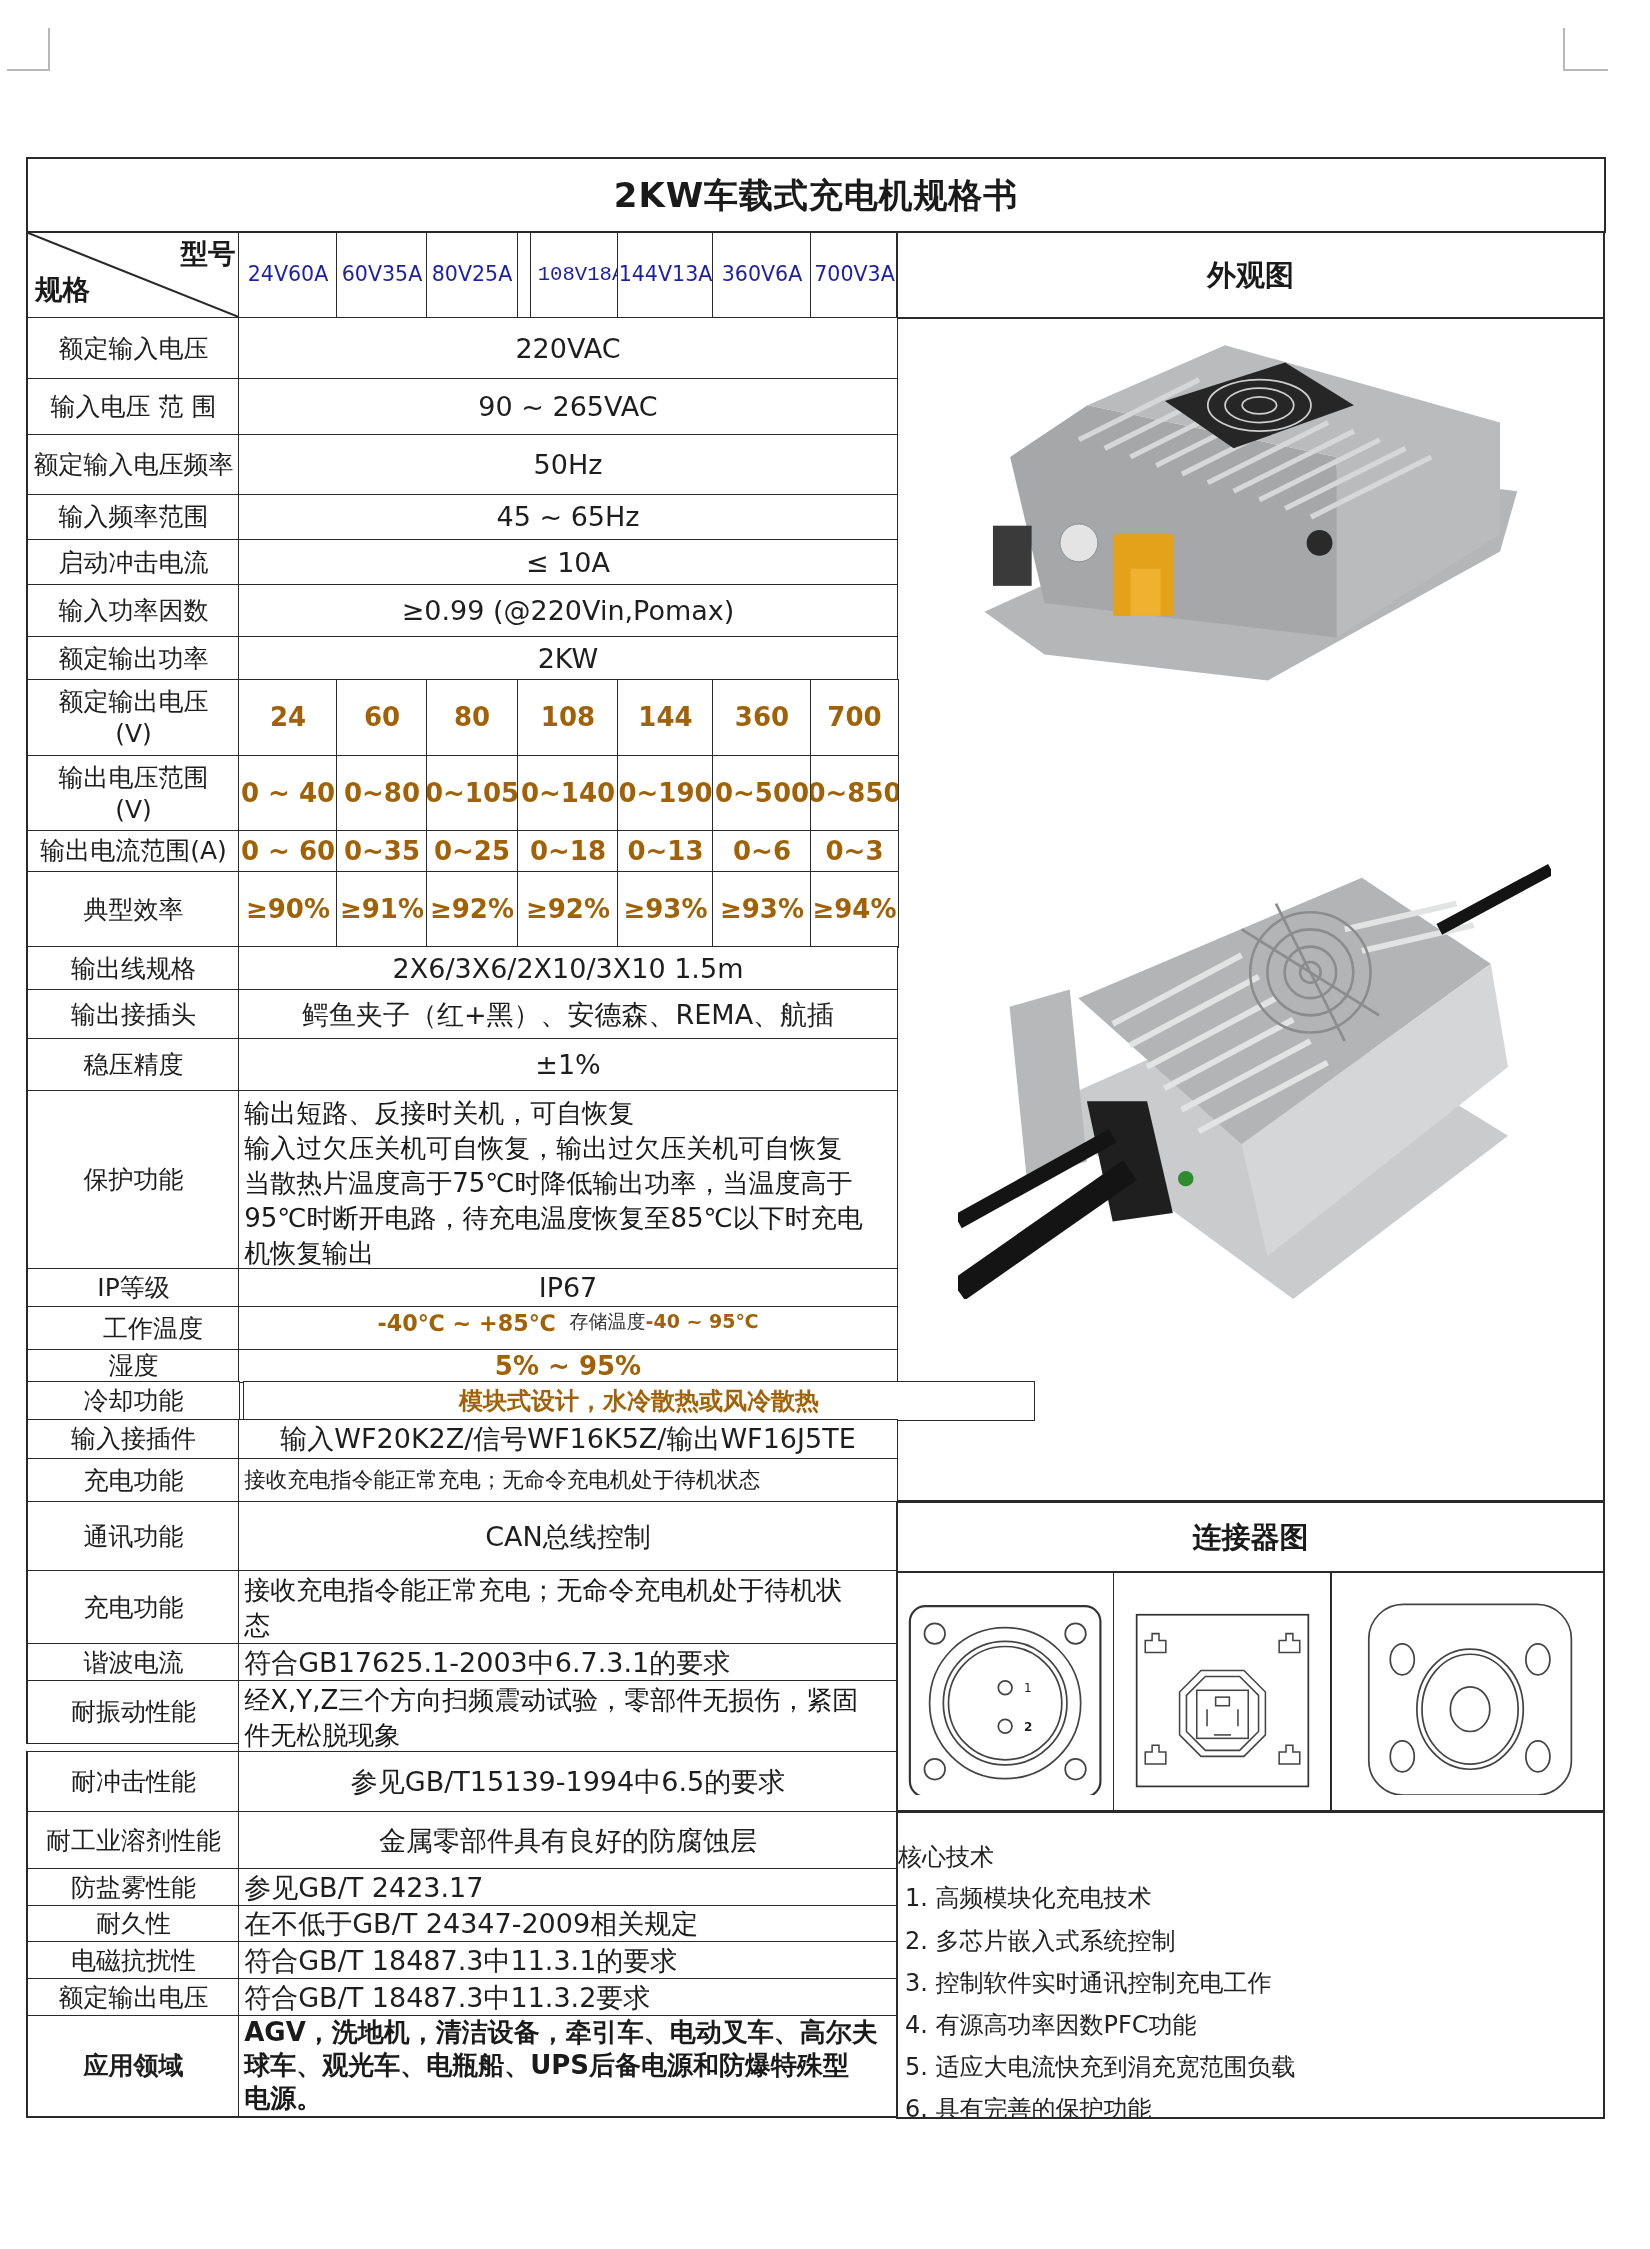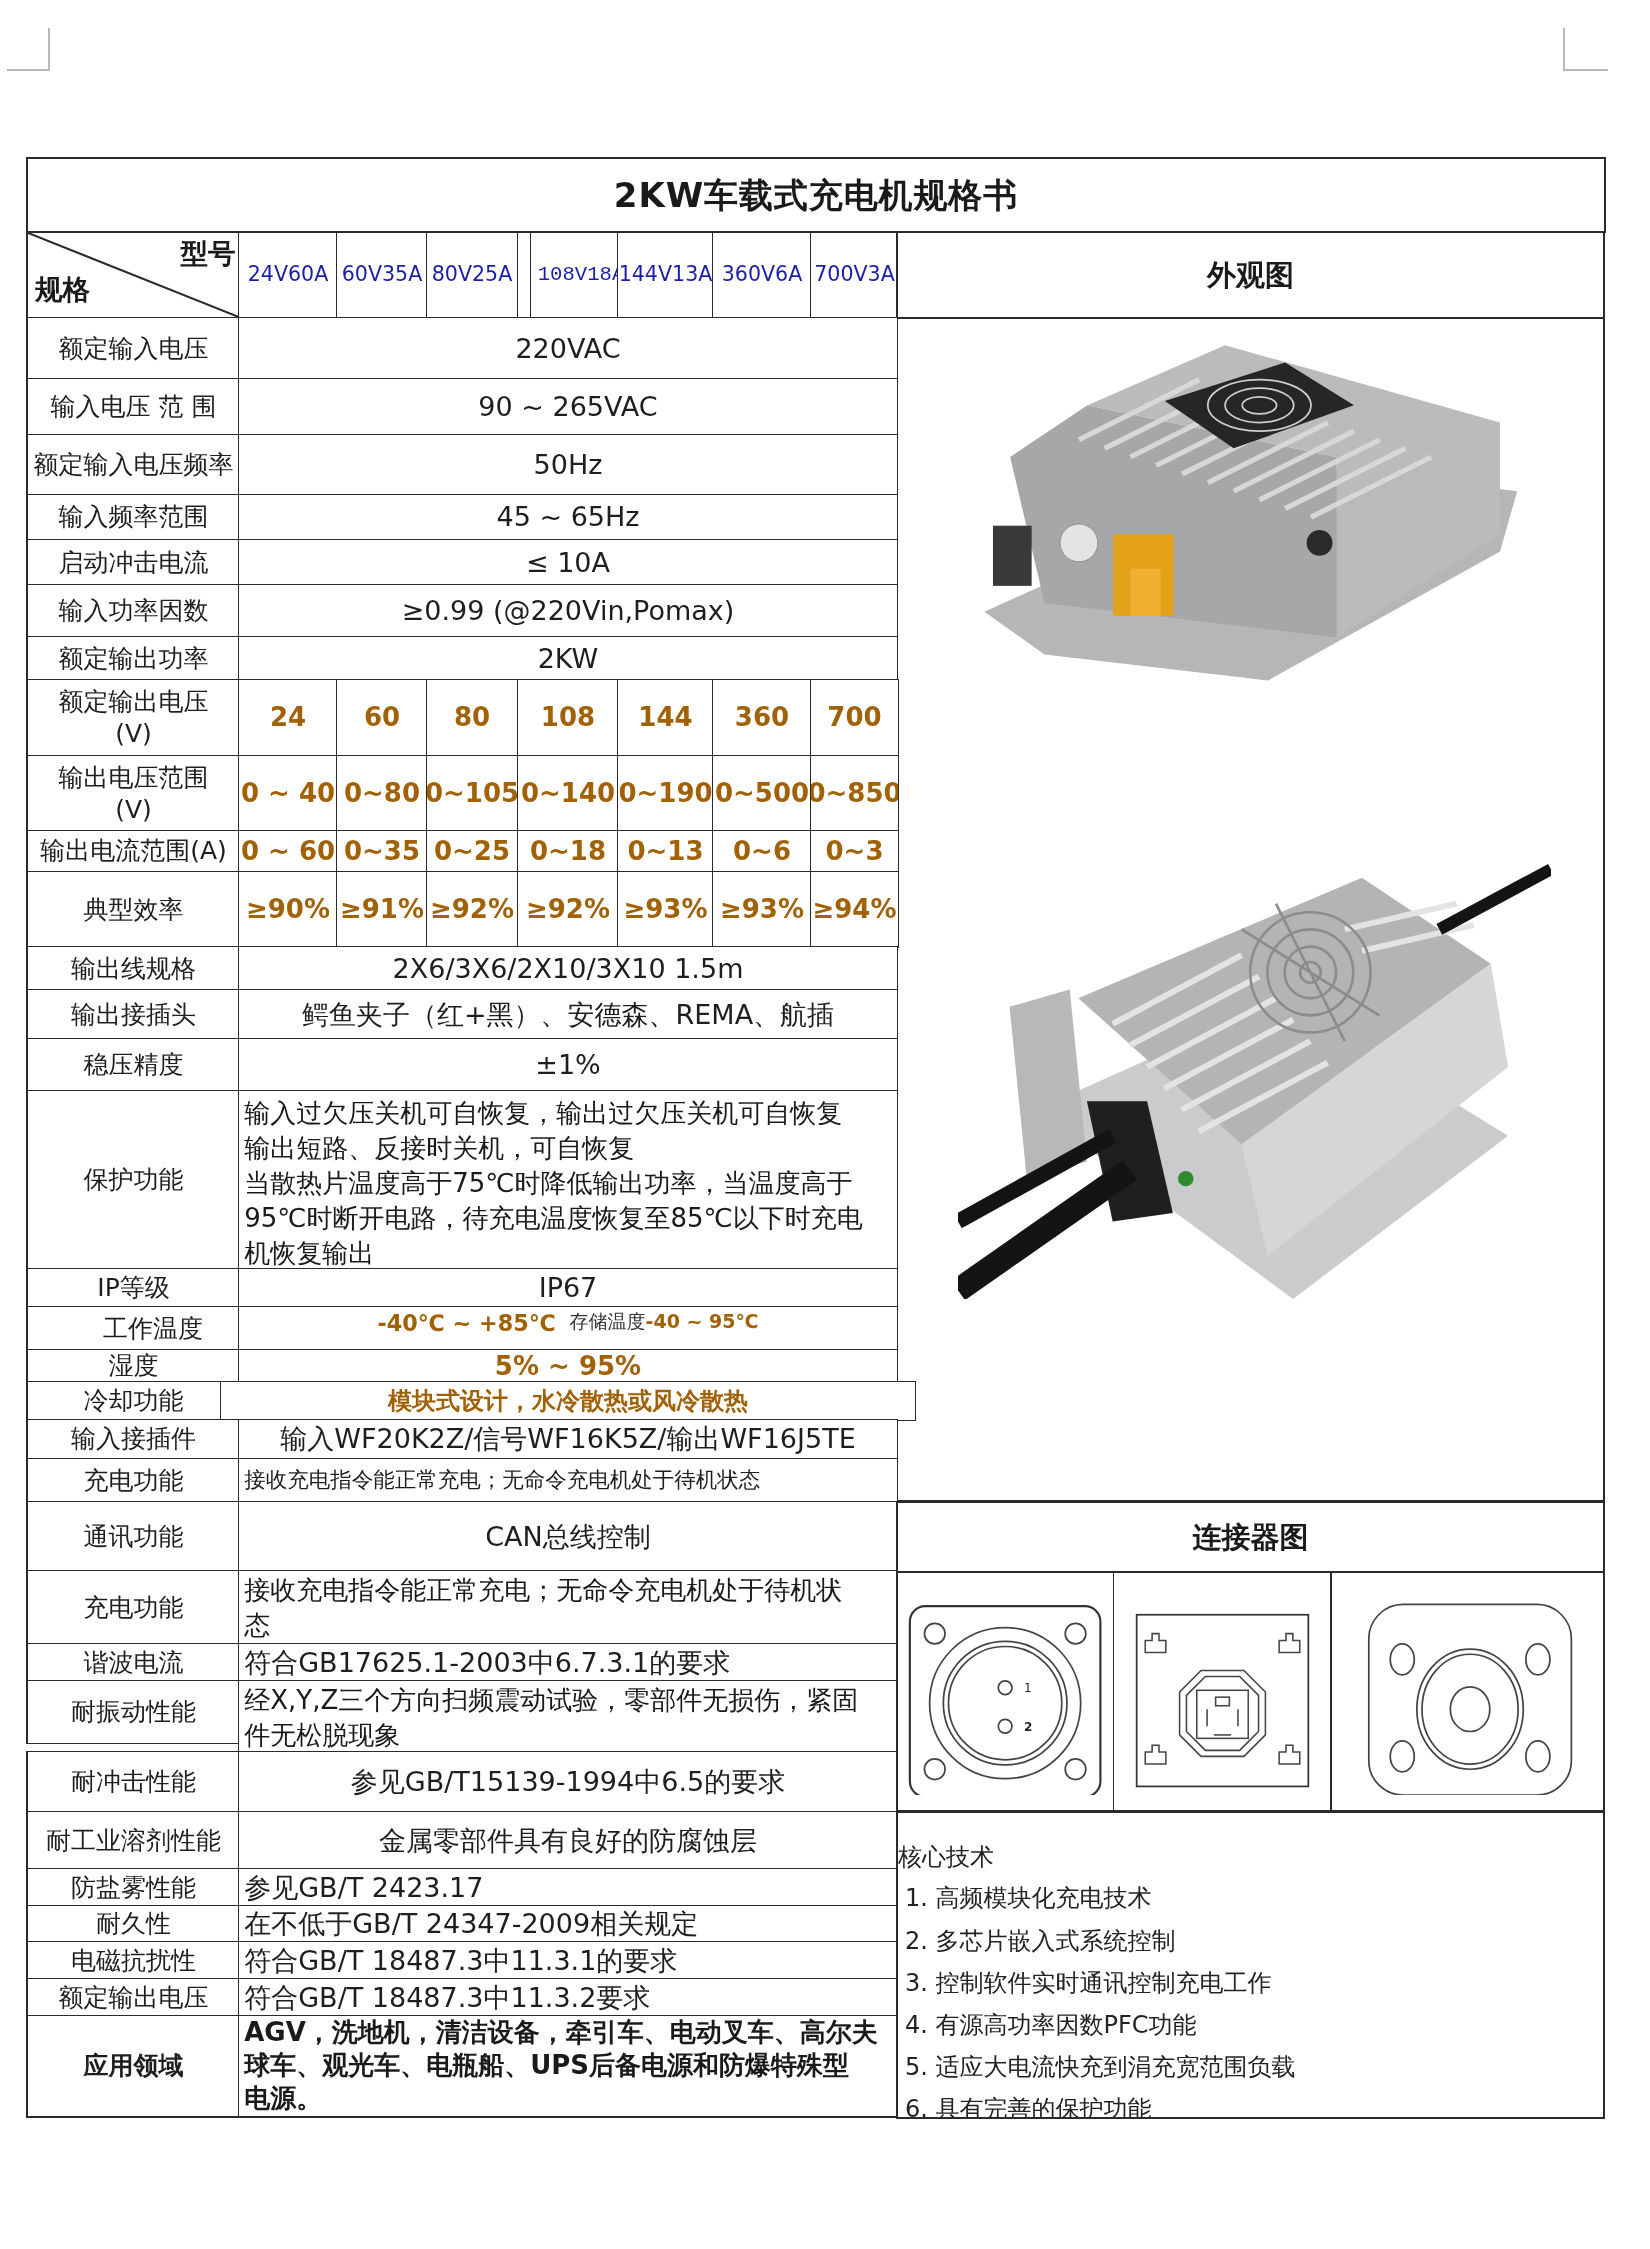--- a/index.html
+++ b/index.html
@@ -288,22 +288,22 @@
       <div class="cell lbl" style="left:26px;top:1038px;width:214px;height:53px;flex-direction:column;border-left-width:2.6px;">
         <div>稳压精度</div>
       </div>
       <div class="cell val" style="left:238px;top:1038px;width:660px;height:53px;">
         <span>±1%</span>
       </div>
       <div class="cell lbl" style="left:26px;top:1090px;width:214px;height:180px;flex-direction:column;border-left-width:2.6px;">
         <div>保护功能</div>
       </div>
       <div class="cell multi" style="left:238px;top:1090px;width:660px;height:180px;">
+        <div>输出短路、反接时关机，可自恢复</div>
         <div>输入过欠压关机可自恢复，输出过欠压关机可自恢复</div>
-        <div>输出短路、反接时关机，可自恢复</div>
         <div>当散热片温度高于75℃时降低输出功率，当温度高于</div>
         <div>95℃时断开电路，待充电温度恢复至85℃以下时充电</div>
         <div>机恢复输出</div>
       </div>
       <div class="cell lbl" style="left:26px;top:1268px;width:214px;height:40px;flex-direction:column;border-left-width:2.6px;">
         <div>IP等级</div>
       </div>
       <div class="cell val" style="left:238px;top:1268px;width:660px;height:40px;">
         <span>IP67</span>
       </div>
@@ -316,21 +316,21 @@
       </div>
       <div class="cell lbl" style="left:26px;top:1349px;width:214px;height:34px;flex-direction:column;border-left-width:2.6px;">
         <div>湿度</div>
       </div>
       <div class="cell val blue" style="left:238px;top:1349px;width:660px;height:34px;">
         <span style="font-size:26px;">5% ~ 95%</span>
       </div>
       <div class="cell lbl" style="left:26px;top:1381px;width:214px;height:40px;flex-direction:column;border-left-width:2.6px;">
         <div>冷却功能</div>
       </div>
-      <div class="cell val blue" style="left:220px;top:1381px;width:696px;height:40px;">
+      <div class="cell val blue" style="left:243px;top:1381px;width:792px;height:40px;">
         <span style="font-size:24px;">模块式设计，水冷散热或风冷散热</span>
       </div>
       <div class="cell lbl" style="left:26px;top:1419px;width:214px;height:40px;flex-direction:column;border-left-width:2.6px;">
         <div>输入接插件</div>
       </div>
       <div class="cell val" style="left:238px;top:1419px;width:660px;height:40px;">
         <span>输入WF20K2Z/信号WF16K5Z/输出WF16J5TE</span>
       </div>
       <div class="cell lbl" style="left:26px;top:1458px;width:214px;height:45px;flex-direction:column;border-left-width:2.6px;">
         <div>充电功能</div>

